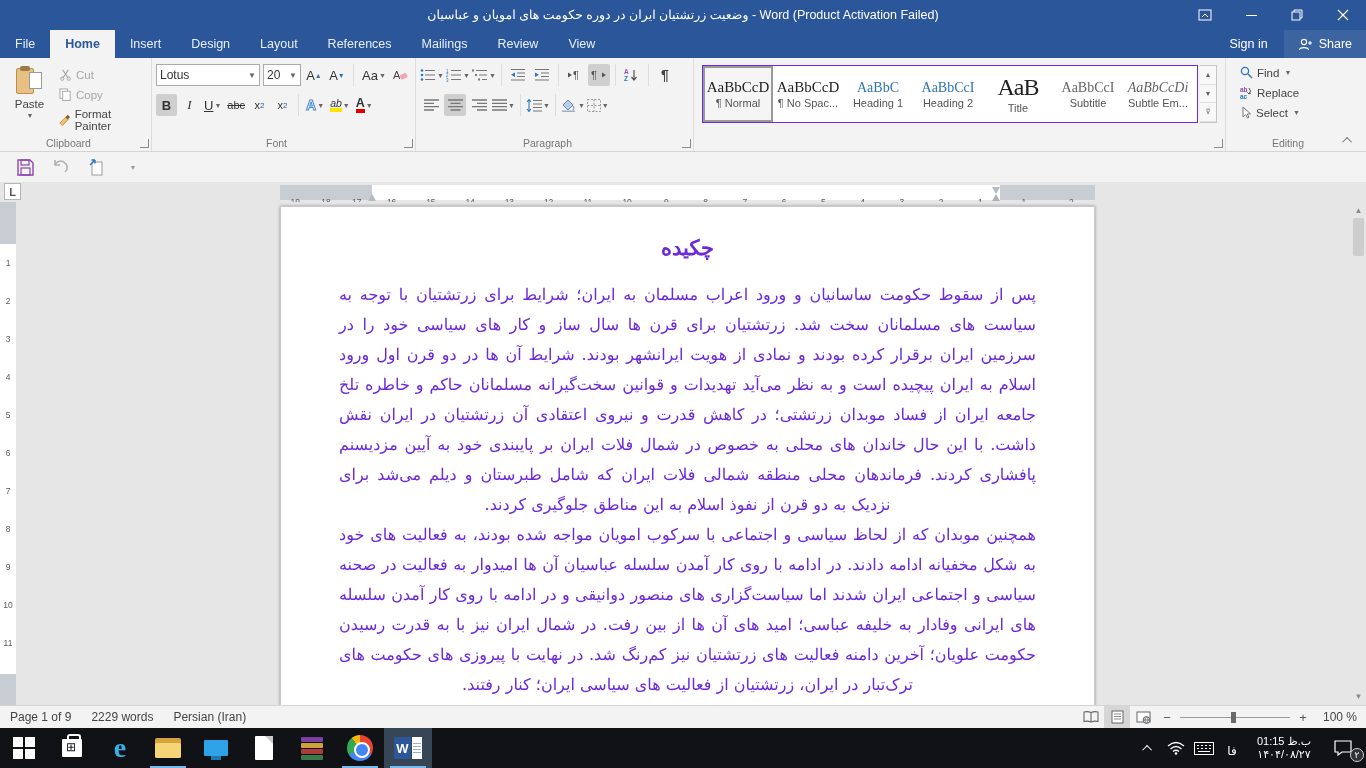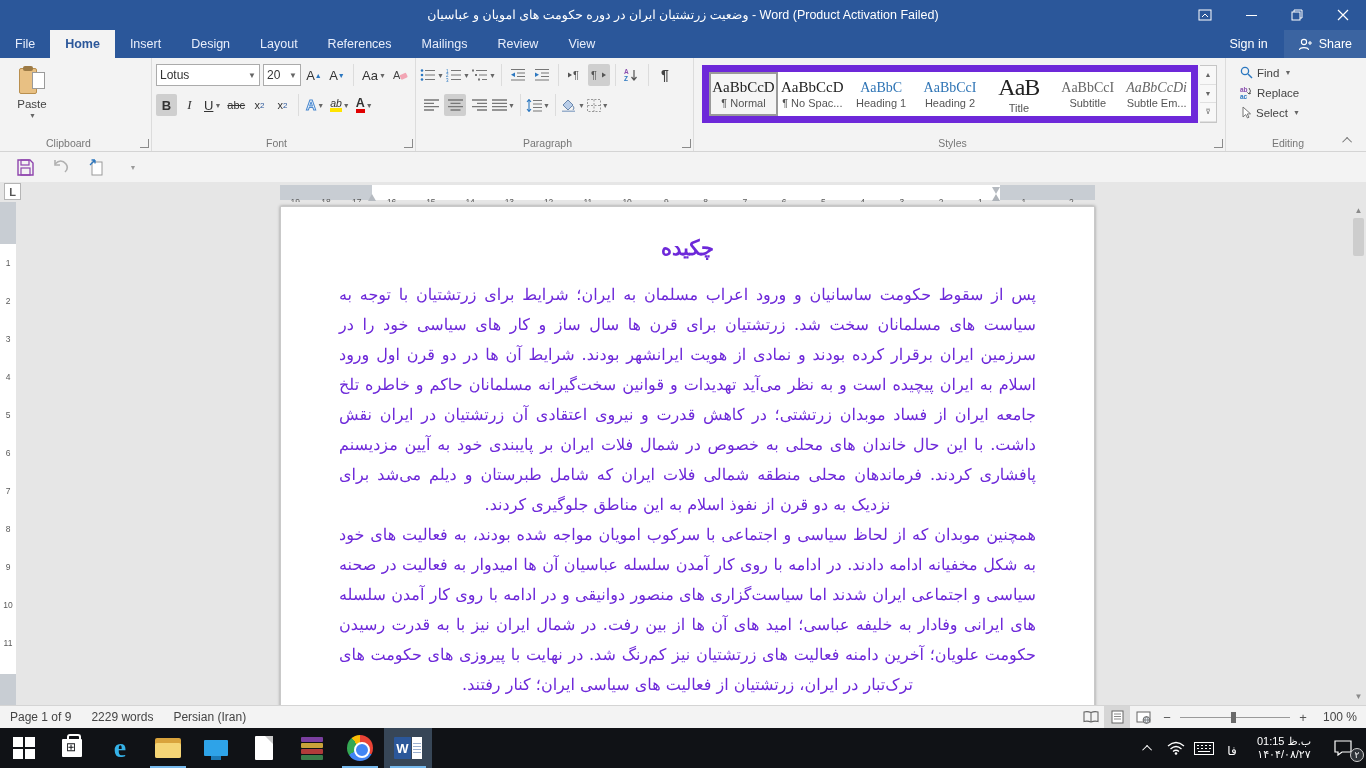--- a/index.html
+++ b/index.html
@@ -66,21 +66,21 @@
   
   .g-para { width:278px; }
   .para-row { display:flex; align-items:center; gap:2px; height:26px; }
   .para-row + .para-row { margin-top:4px; }
   .pbtn { min-width:22px; height:22px; display:flex; align-items:center; justify-content:center; border-radius:2px; }
   .pbtn.active { background:#cfcfcf; }
   .pbtn svg { display:block; }
 
   
   .g-styles { width:532px; display:flex; }
-  .styles-box { margin:3px 0 0 4px; background:#fff; border:7px solid #6d28d9; height:58px; display:flex; align-items:stretch; width:496px; }
+  .styles-box { margin:3px 0 0 4px; background:#fff; border:1px solid #6d28d9; height:58px; display:flex; align-items:stretch; width:496px; }
   .style-item { width:70px; display:flex; flex-direction:column; align-items:center; justify-content:center; gap:1px; border:2px solid transparent; padding:2px 1px; }
   .style-item.selected { border-color:#9a9a9a; background:#f5f5f5; }
   .style-sample { font-size:15px; color:#222; white-space:nowrap; font-family:"Liberation Serif", serif; }
   .style-sample.blue { color:#2e74b5; font-size:14px;font-family:Liberation Serif, serif; }
   .style-sample.blue2 { color:#2e74b5; font-size:14px; }
   .style-sample.big { font-size:24px; letter-spacing:-1px; }
   .style-sample.gray { color:#666; font-size:14px; }
   .style-sample.grayit { color:#666; font-style:italic; font-size:14px; }
   .style-name { font-size:11px; color:#555; white-space:nowrap; }
   .styles-scroll { width:17px; margin:3px 0 0 2px; border:1px solid #c6c6c6; border-left:none; background:#f8f8f8;
@@ -235,20 +235,44 @@
     <div class="rgroup g-clipboard">
       <div class="paste-big">
         <span class="clip-icon">
           <span class="clip-back"></span>
             <span class="clip-top"></span>
             <span class="clip-page"></span>
         </span>
         <span>Paste</span>
         <span class="mini-arr">▼</span>
       </div>
+      <div class="clip-col">
+        <div class="btn-sm disabled">
+          <svg width="13" height="13" viewBox="0 0 14 14">
+            <path d="M4 2 L10 11 M10 2 L4 11" stroke="#a6a6a6" stroke-width="1.2" fill="none"></path>
+            <circle cx="3.5" cy="11.5" r="1.8" fill="none" stroke="#a6a6a6"></circle>
+            <circle cx="10.5" cy="11.5" r="1.8" fill="none" stroke="#a6a6a6"></circle>
+          </svg>
+          <span>Cut</span>
+        </div>
+        <div class="btn-sm disabled">
+          <svg width="13" height="13" viewBox="0 0 14 14">
+            <rect x="1" y="1" width="8" height="10" fill="#fff" stroke="#a6a6a6"></rect>
+            <rect x="4" y="3.5" width="8" height="10" fill="#fff" stroke="#a6a6a6"></rect>
+          </svg>
+          <span>Copy</span>
+        </div>
+        <div class="btn-sm">
+          <svg width="13" height="13" viewBox="0 0 14 14">
+            <path d="M1 10 L8 3 L11 6 L4 13 Z" fill="#f0c36a" stroke="#b98f4e"></path>
+            <rect x="8.5" y="1" width="4" height="4" fill="#8a5f23" transform="rotate(45 10.5 3)"></rect>
+          </svg>
+          <span>Format Painter</span>
+        </div>
+      </div>
       <div class="rgroup-label">Clipboard</div>
       <div class="dlg-launcher"></div>
     </div>
 
     <div class="rgroup g-font">
       <div class="font-row1">
         <div class="combo fname">
           <span>Lotus</span>
           <span class="arr">▼</span>
         </div>
@@ -458,21 +482,20 @@
         <div class="style-item">
           <span class="style-sample grayit">AaBbCcDi</span>
           <span class="style-name">Subtle Em...</span>
         </div>
       </div>
       <div class="styles-scroll">
         <div>▲</div>
         <div>▼</div>
         <div>⊽</div>
       </div>
-      <div class="rgroup-label">Styles</div>
       <div class="dlg-launcher"></div>
     </div>
 
     <div class="rgroup g-editing">
       <div class="edit-col">
         <div class="btn-sm">
           <svg width="13" height="13" viewBox="0 0 13 13">
             <circle cx="5" cy="5" r="3.6" fill="none" stroke="#2b77c0" stroke-width="1.3"></circle>
             <path d="M8 8 L12 12" stroke="#2b77c0" stroke-width="1.5"></path>
           </svg>

